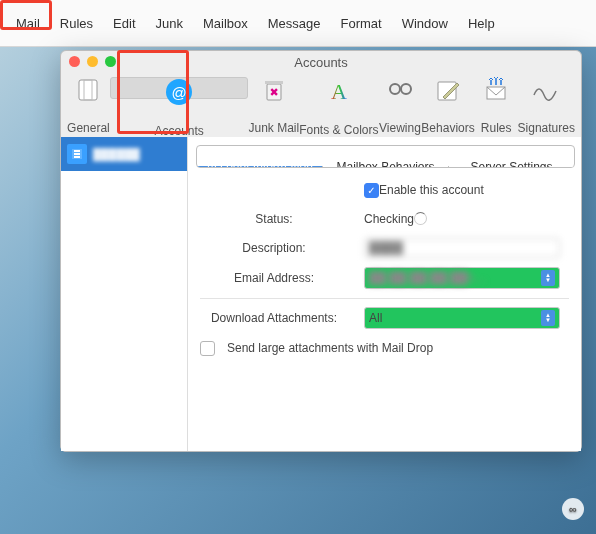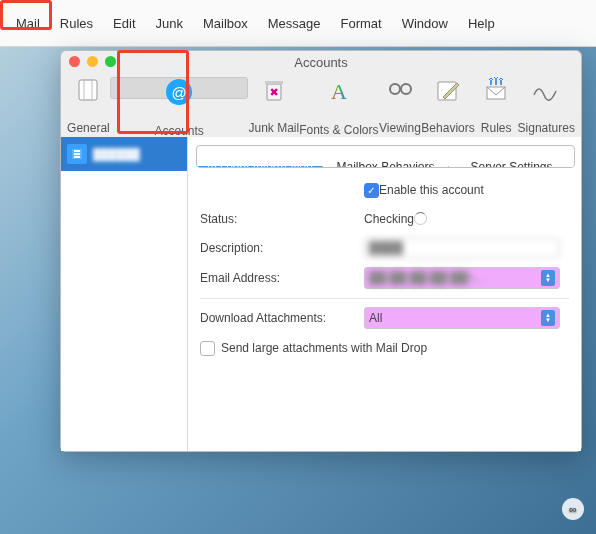--- a/index.html
+++ b/index.html
@@ -31,24 +31,24 @@
   .acct-row .sq{width:20px;height:20px;background:#3aa0ff;display:flex;align-items:center;justify-content:center;border-radius:2px;}
   .acct-row .txt{filter:blur(2px);opacity:.9;}
   .main{flex:1;background:#fff;display:flex;flex-direction:column;}
   .segbar-wrap{padding:8px 8px 6px 8px;}
   .segbar{display:flex;border:1px solid #bfbfbf;border-radius:4px;overflow:hidden;width:100%;height:21px;}
   .seg{flex:1;display:flex;align-items:center;justify-content:center;font-size:12px;border-right:1px solid #bfbfbf;cursor:default;background:#fff;margin-top:20px;}
   .seg:last-child{border-right:none;}
   .seg.on{background:#4a90e2;color:#fff;}
   .form{padding:6px 12px 0 12px;font-size:12px;color:#444;}
   .frow{display:flex;align-items:center;margin-bottom:9px;min-height:20px;}
-  .flab{width:148px;text-align:left;padding-right:8px;white-space:nowrap;}
+  .flab{width:148px;text-align:center;padding-right:8px;white-space:nowrap;}
   .fval{flex:1;display:flex;align-items:flex-start;margin-left:8px;}
   input[type=text].inp{width:186px;height:18px;border:1px solid #c8c8c8;border-radius:3px;padding:0 4px;font-size:12px;}
-  .sel{width:186px;height:20px;border:1px solid #c8c8c8;border-radius:3px;background:#f0abfc;display:flex;align-items:center;justify-content:space-between;padding:0 4px;font-size:12px;}
+  .sel{width:186px;height:20px;border:1px solid #c8c8c8;border-radius:3px;background:#22c55e;display:flex;align-items:center;justify-content:space-between;padding:0 4px;font-size:12px;}
   .sel .arrows{width:14px;height:16px;background:#4a90e2;border-radius:2px;display:flex;flex-direction:column;align-items:center;justify-content:center;color:#fff;font-size:6px;line-height:5px;}
   .chk{appearance:none;width:13px;height:13px;border:1px solid #b5b5b5;border-radius:3px;display:inline-flex;align-items:center;justify-content:center;background:#fff;}
   .chk.on{background:#3b82f6;border-color:#3b82f6;}
   .chk.on::after{content:"✓";color:#fff;font-size:10px;}
   .spin{width:11px;height:11px;border:1.5px solid #ccc;border-top-color:#777;border-radius:50%;}
   .blurred{filter:blur(3px);color:#888;white-space:nowrap;overflow:hidden;}
   .hr{border:none;border-top:1px solid #e3e3e3;margin:2px 0 8px 0;}
   
   .wm{position:absolute;right:12px;bottom:14px;display:flex;align-items:center;gap:6px;color:rgba(255,255,255,.9);font-size:14px;text-shadow:0 1px 2px rgba(0,0,0,.5);}
   .wm .wic{width:22px;height:22px;border-radius:50%;background:rgba(255,255,255,.85);display:flex;align-items:center;justify-content:center;color:#555;font-size:11px;font-weight:bold;}
@@ -222,21 +222,21 @@
             <span class="flab">Download Attachments:</span>
             <span class="fval">
               <div class="sel">
                 <span>All</span>
                 <span class="arrows">▲<br>▼</span>
               </div>
             </span>
           </div>
           <div class="frow">
             <span class="chk"></span>
-            <span style="margin-left:6px">Send large attachments with Mail Drop</span>
+            <span style="margin-left:12px">Send large attachments with Mail Drop</span>
           </div>
         </div>
       </div>
     </div>
   </div>
 
   <div class="highlight-red hl-acct"></div>
 
   <div class="wm">
     <span class="wic">∞</span>

